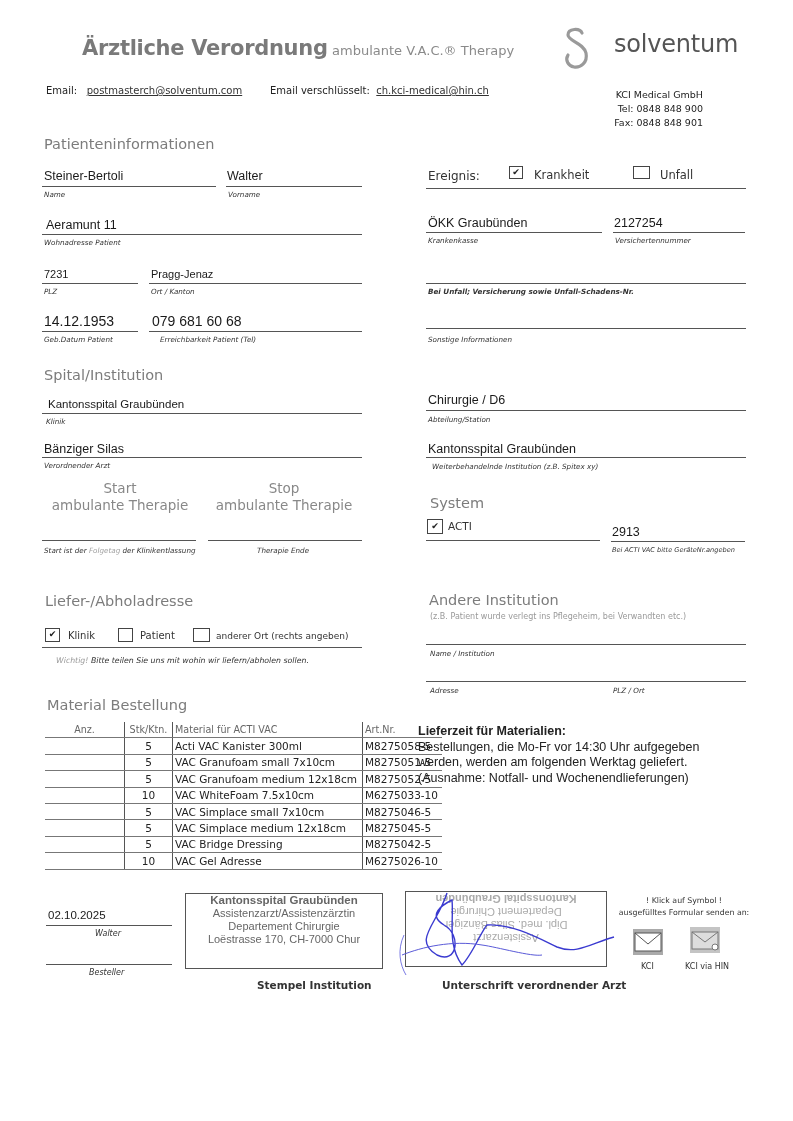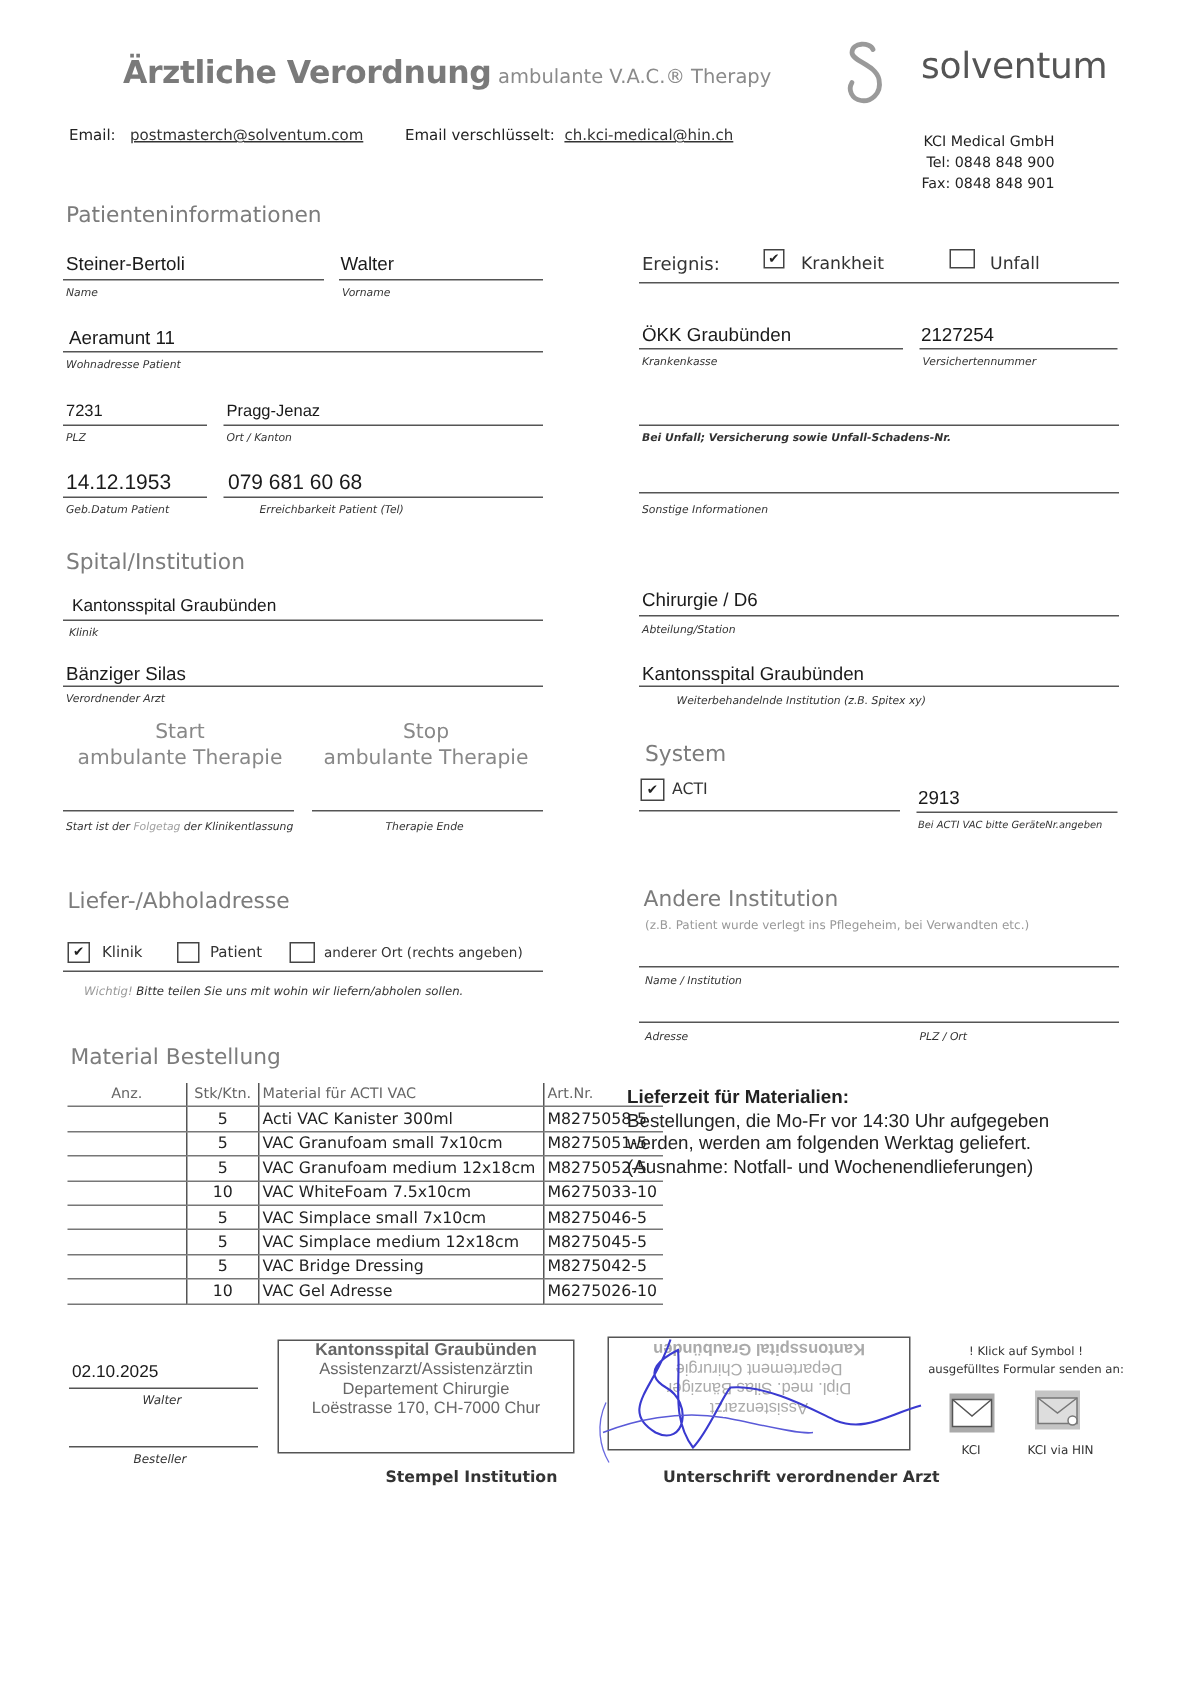--- a/index.html
+++ b/index.html
@@ -82,21 +82,21 @@
 <div class="abs val" style="left:151px;top:268px;font-size:11px;">Pragg-Jenaz</div>
 <div class="line" style="left:149px;top:283px;width:213px;"></div>
 <div class="abs cap" style="left:151px;top:287px;">Ort / Kanton</div>
 
 <div class="abs val-lg" style="left:44px;top:313px;">14.12.1953</div>
 <div class="line" style="left:42px;top:331px;width:96px;"></div>
 <div class="abs cap" style="left:44px;top:335px;">Geb.Datum Patient</div>
 
 <div class="abs val-lg" style="left:152px;top:313px;">079 681 60 68</div>
 <div class="line" style="left:149px;top:331px;width:213px;"></div>
-<div class="abs cap" style="left:149px;top:335px;padding-left:24px;">Erreichbarkeit Patient (Tel)</div>
+<div class="abs cap" style="left:136px;top:335px;padding-left:24px;">Erreichbarkeit Patient (Tel)</div>
 
 <div class="abs cb-lbl" style="left:428px;top:169px;font-size:12px;">Ereignis:</div>
 <div class="cb" style="left:509px;top:166px;">✔</div>
 <div class="abs cb-lbl" style="left:534px;top:168px;font-size:11.5px;">Krankheit</div>
 <div class="cb" style="left:633px;top:166px;width:17px;"></div>
 <div class="abs cb-lbl" style="left:660px;top:168px;font-size:11.5px;">Unfall</div>
 <div class="line" style="left:426px;top:188px;width:320px;"></div>
 
 <div class="abs val" style="left:428px;top:216px;">ÖKK Graubünden</div>
 <div class="line" style="left:426px;top:232px;width:176px;"></div>
@@ -136,21 +136,21 @@
   <span>Start ist der </span><span style="color:#a0a0a0">Folgetag</span><span> der Klinikentlassung</span>
 </div>
 <div class="abs cap" style="left:257px;top:546px;">Therapie Ende</div>
 
 <div class="abs val" style="left:428px;top:393px;">Chirurgie / D6</div>
 <div class="line" style="left:426px;top:410px;width:320px;"></div>
 <div class="abs cap" style="left:428px;top:415px;">Abteilung/Station</div>
 
 <div class="abs val" style="left:428px;top:442px;">Kantonsspital Graubünden</div>
 <div class="line" style="left:426px;top:457px;width:320px;"></div>
-<div class="abs cap" style="left:432px;top:462px;padding-left:19px;">Weiterbehandelnde Institution (z.B. Spitex xy)</div>
+<div class="abs cap" style="left:413px;top:462px;padding-left:19px;">Weiterbehandelnde Institution (z.B. Spitex xy)</div>
 
 <div class="abs sec" style="left:430px;top:495px;">System</div>
 <div class="cb" style="left:427px;top:519px;width:16px;height:15px;line-height:12px;">✔</div>
 <div class="abs cb-lbl" style="left:448px;top:520px;">ACTI</div>
 <div class="line" style="left:426px;top:540px;width:174px;"></div>
 <div class="abs val" style="left:612px;top:525px;">2913</div>
 <div class="line" style="left:611px;top:541px;width:134px;"></div>
 <div class="abs cap" style="left:612px;top:546px;font-size:6.6px;">Bei ACTI VAC bitte GeräteNr.angeben</div>
 
 <div class="abs sec" style="left:45px;top:593px;">Liefer-/Abholadresse</div>

